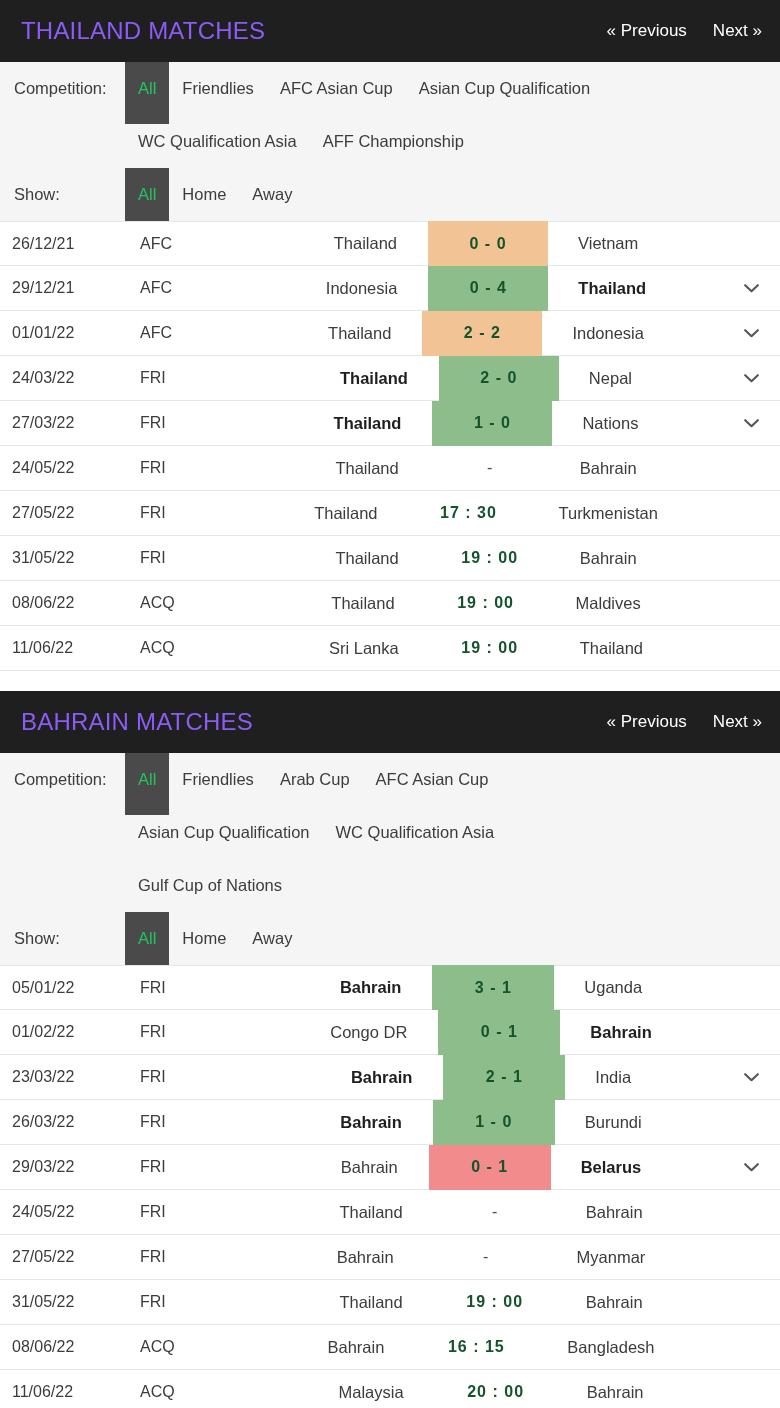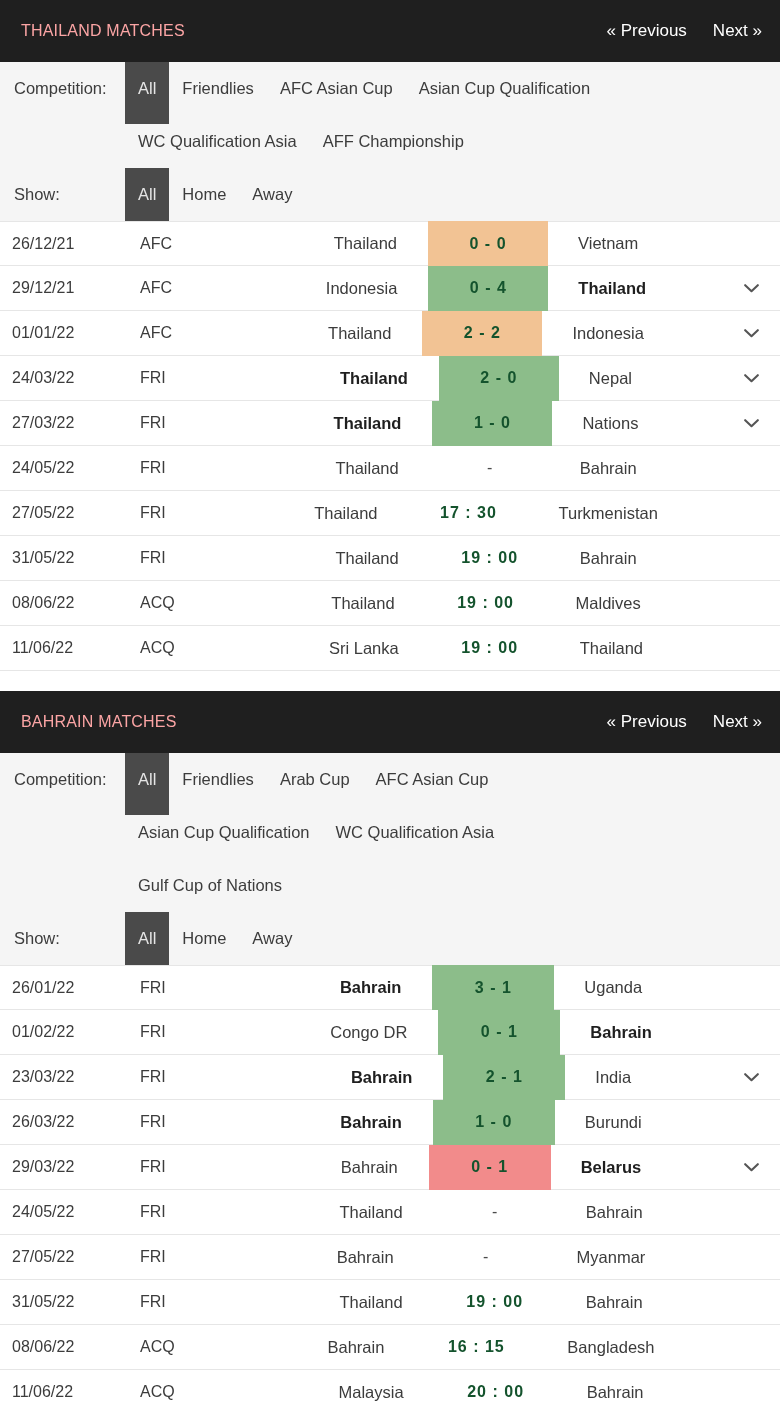--- a/index.html
+++ b/index.html
@@ -19,22 +19,22 @@
   
   .sec-header {
     height: 62px;
     background: #1f1f1f;
     display: flex;
     align-items: center;
     justify-content: space-between;
     padding: 0 18px 0 21px;
   }
   .sec-title {
-    color: #fca5a5;
-    font-size: 16px;
+    color: #8b5cf6;
+    font-size: 24px;
     letter-spacing: 0.2px;
     font-weight: 400;
     white-space: nowrap;
   }
   .sec-nav { display: flex; align-items: center; gap: 26px; }
   .sec-nav a {
     color: #ffffff;
     font-size: 17px;
     text-decoration: none;
     white-space: nowrap;
@@ -64,21 +64,21 @@
     align-items: center;
     justify-content: center;
     padding: 0 13px;
     font-size: 16.5px;
     color: #3c3c3c;
     white-space: nowrap;
     cursor: pointer;
   }
   .chip.active {
     background: #4a4a4a;
-    color: #e5e5e5;
+    color: #22c55e;
   }
   .chip.active.tall { margin-bottom: -9px; padding-bottom: 9px; }
 
   
   .matches { background: #ffffff; }
   .match-row {
     height: 45px;
     display: flex;
     align-items: center;
     border-bottom: 1px solid #e6e6e6;
@@ -320,21 +320,21 @@
           <div class="filter-label">Show:</div>
           <div class="chips">
             <div class="chip active tall">All</div>
             <div class="chip">Home</div>
             <div class="chip">Away</div>
           </div>
         </div>
       </div>
       <div class="matches">
         <div class="match-row">
-          <div class="m-date">26/01/22</div>
+          <div class="m-date">05/01/22</div>
           <div class="m-comp">FRI</div>
           <div class="m-home bold">Bahrain</div>
           <div class="m-score" style="background: rgb(140, 189, 138);">3 - 1</div>
           <div class="m-away">Uganda</div>
           <div class="m-chev"></div>
         </div>
         <div class="match-row">
           <div class="m-date">01/02/22</div>
           <div class="m-comp">FRI</div>
           <div class="m-home">Congo DR</div>

